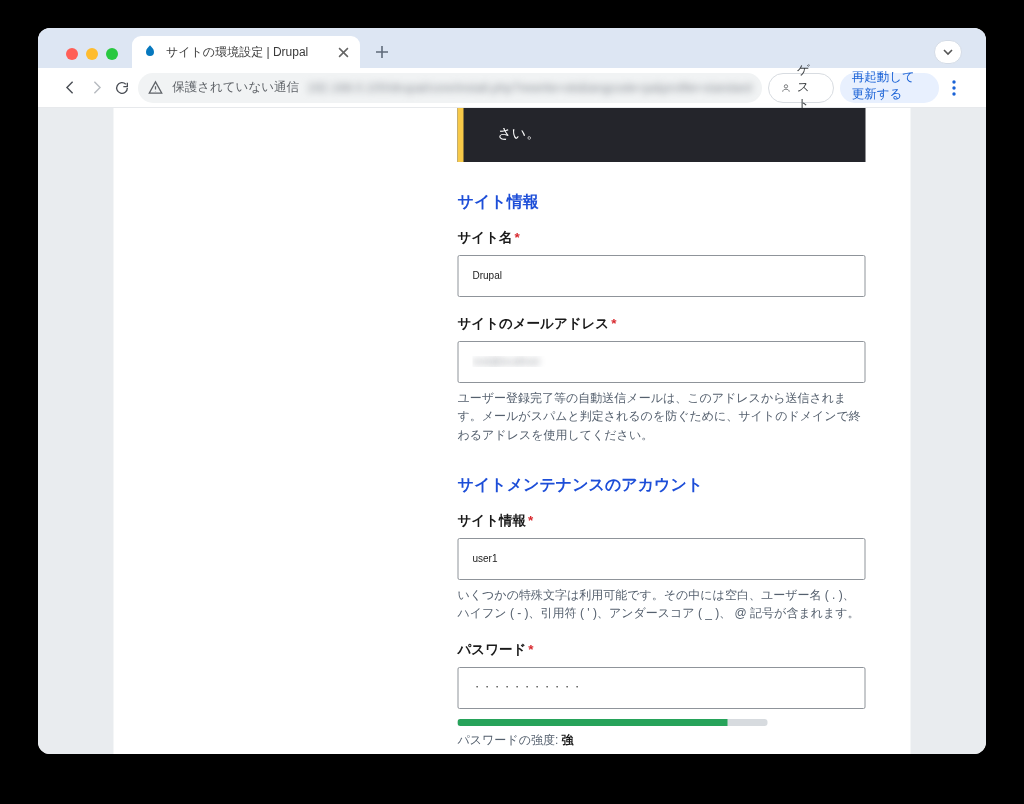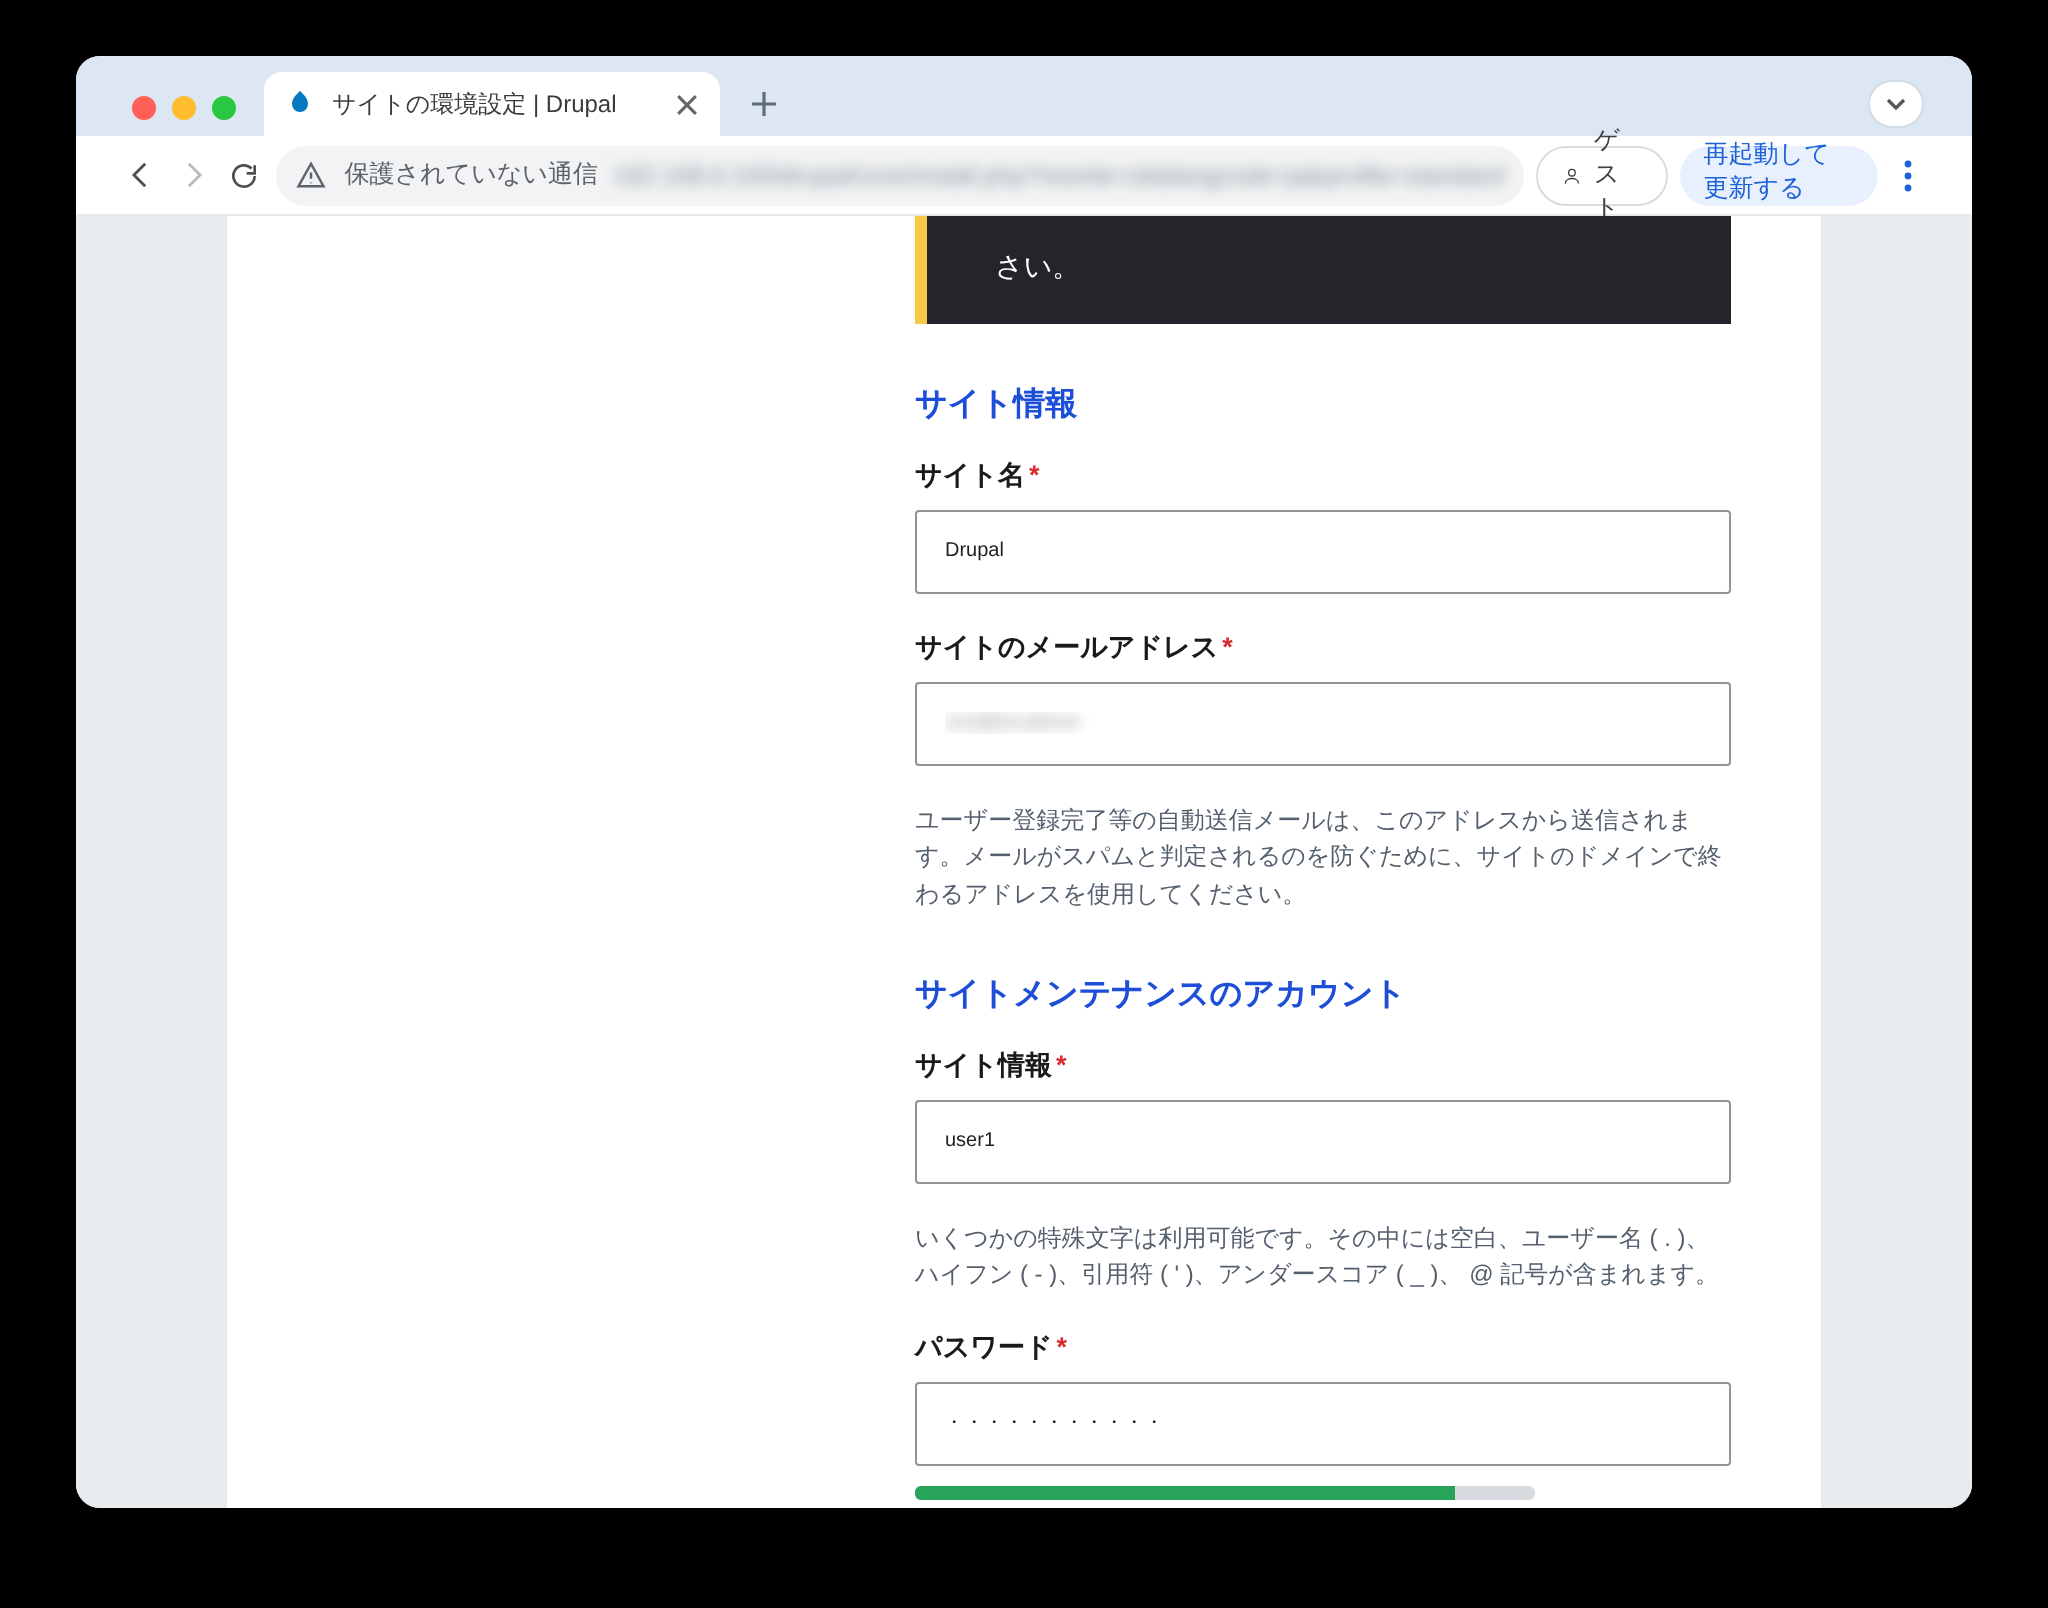--- a/index.html
+++ b/index.html
@@ -191,21 +191,21 @@
     padding: 0 14px;
     font-size:10px;
     color:#222;
     background:#fff;
   }
   .input.blur { color:transparent; text-shadow: 0 0 7px #8a8f96; }
   .help {
     font-size:12px;
     color:#55606e;
     line-height:1.55;
-    margin-top:18px;
+    margin-top:6px;
   }
   .pwbar {
     height:7px;
     width:310px;
     background:#d7dbdf;
     border-radius:3px;
     margin-top:10px;
     overflow:hidden;
   }
   .pwbar .fill { height:100%; background:#27a35a; width:87%; }

